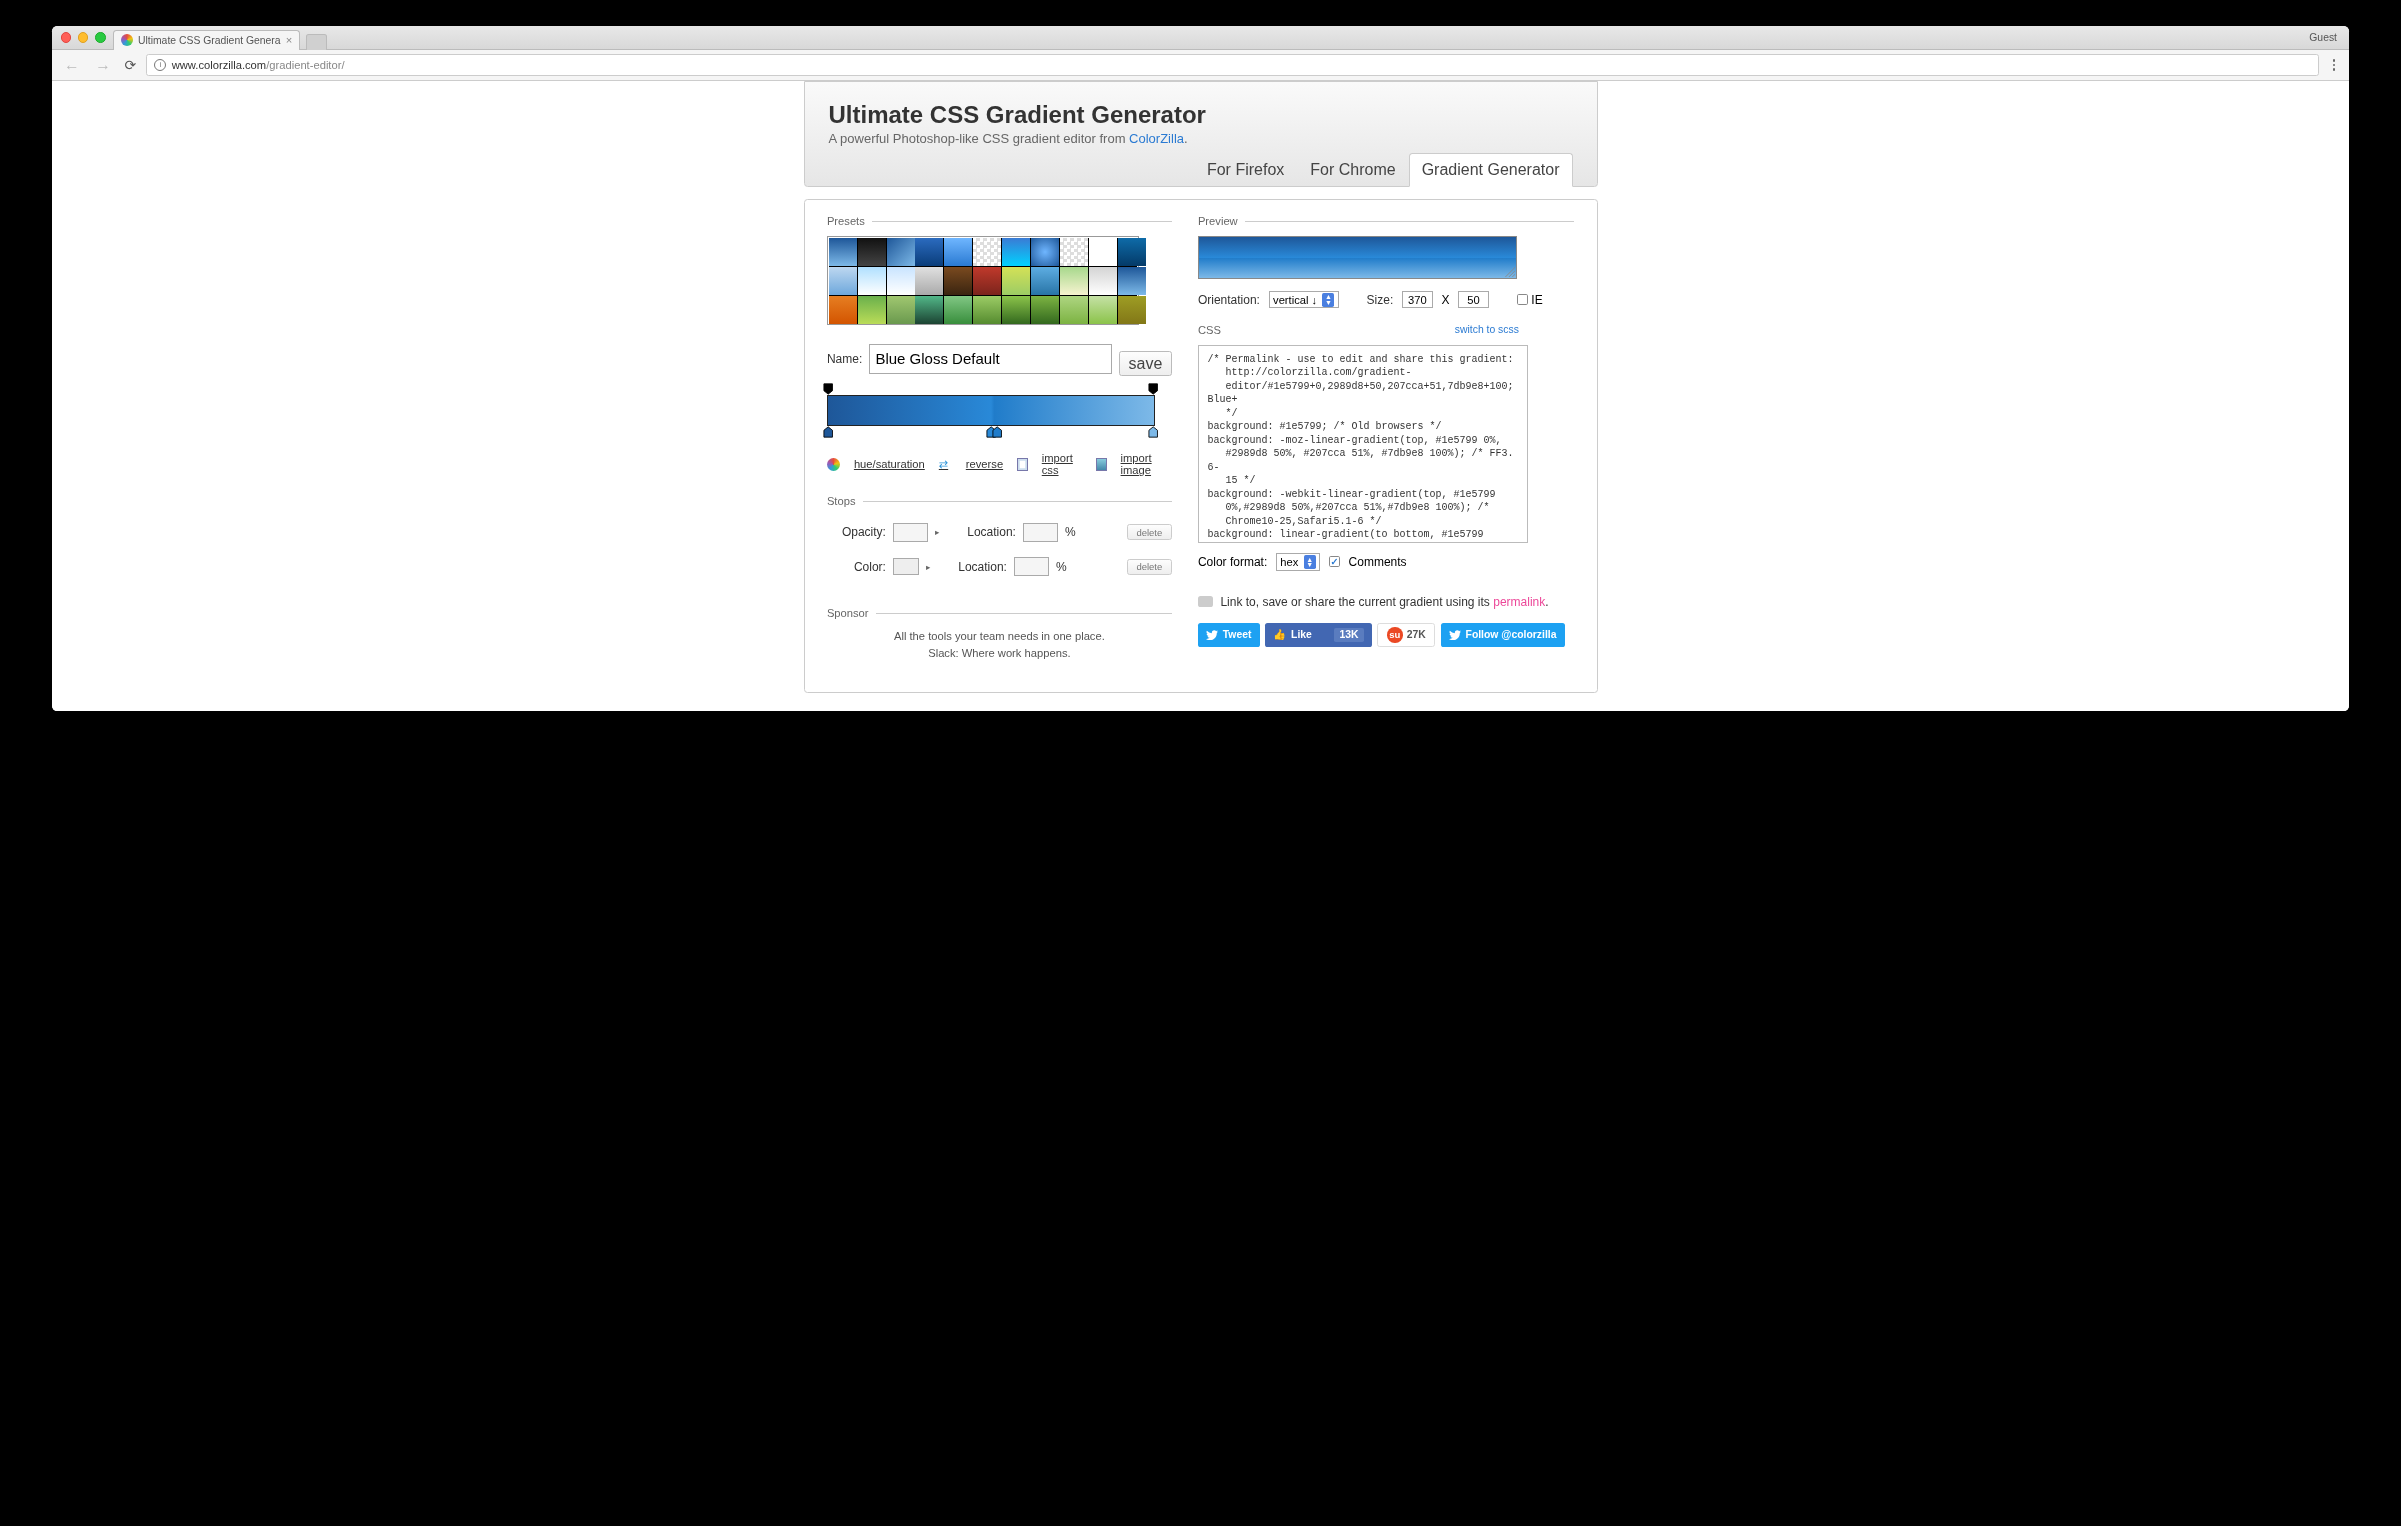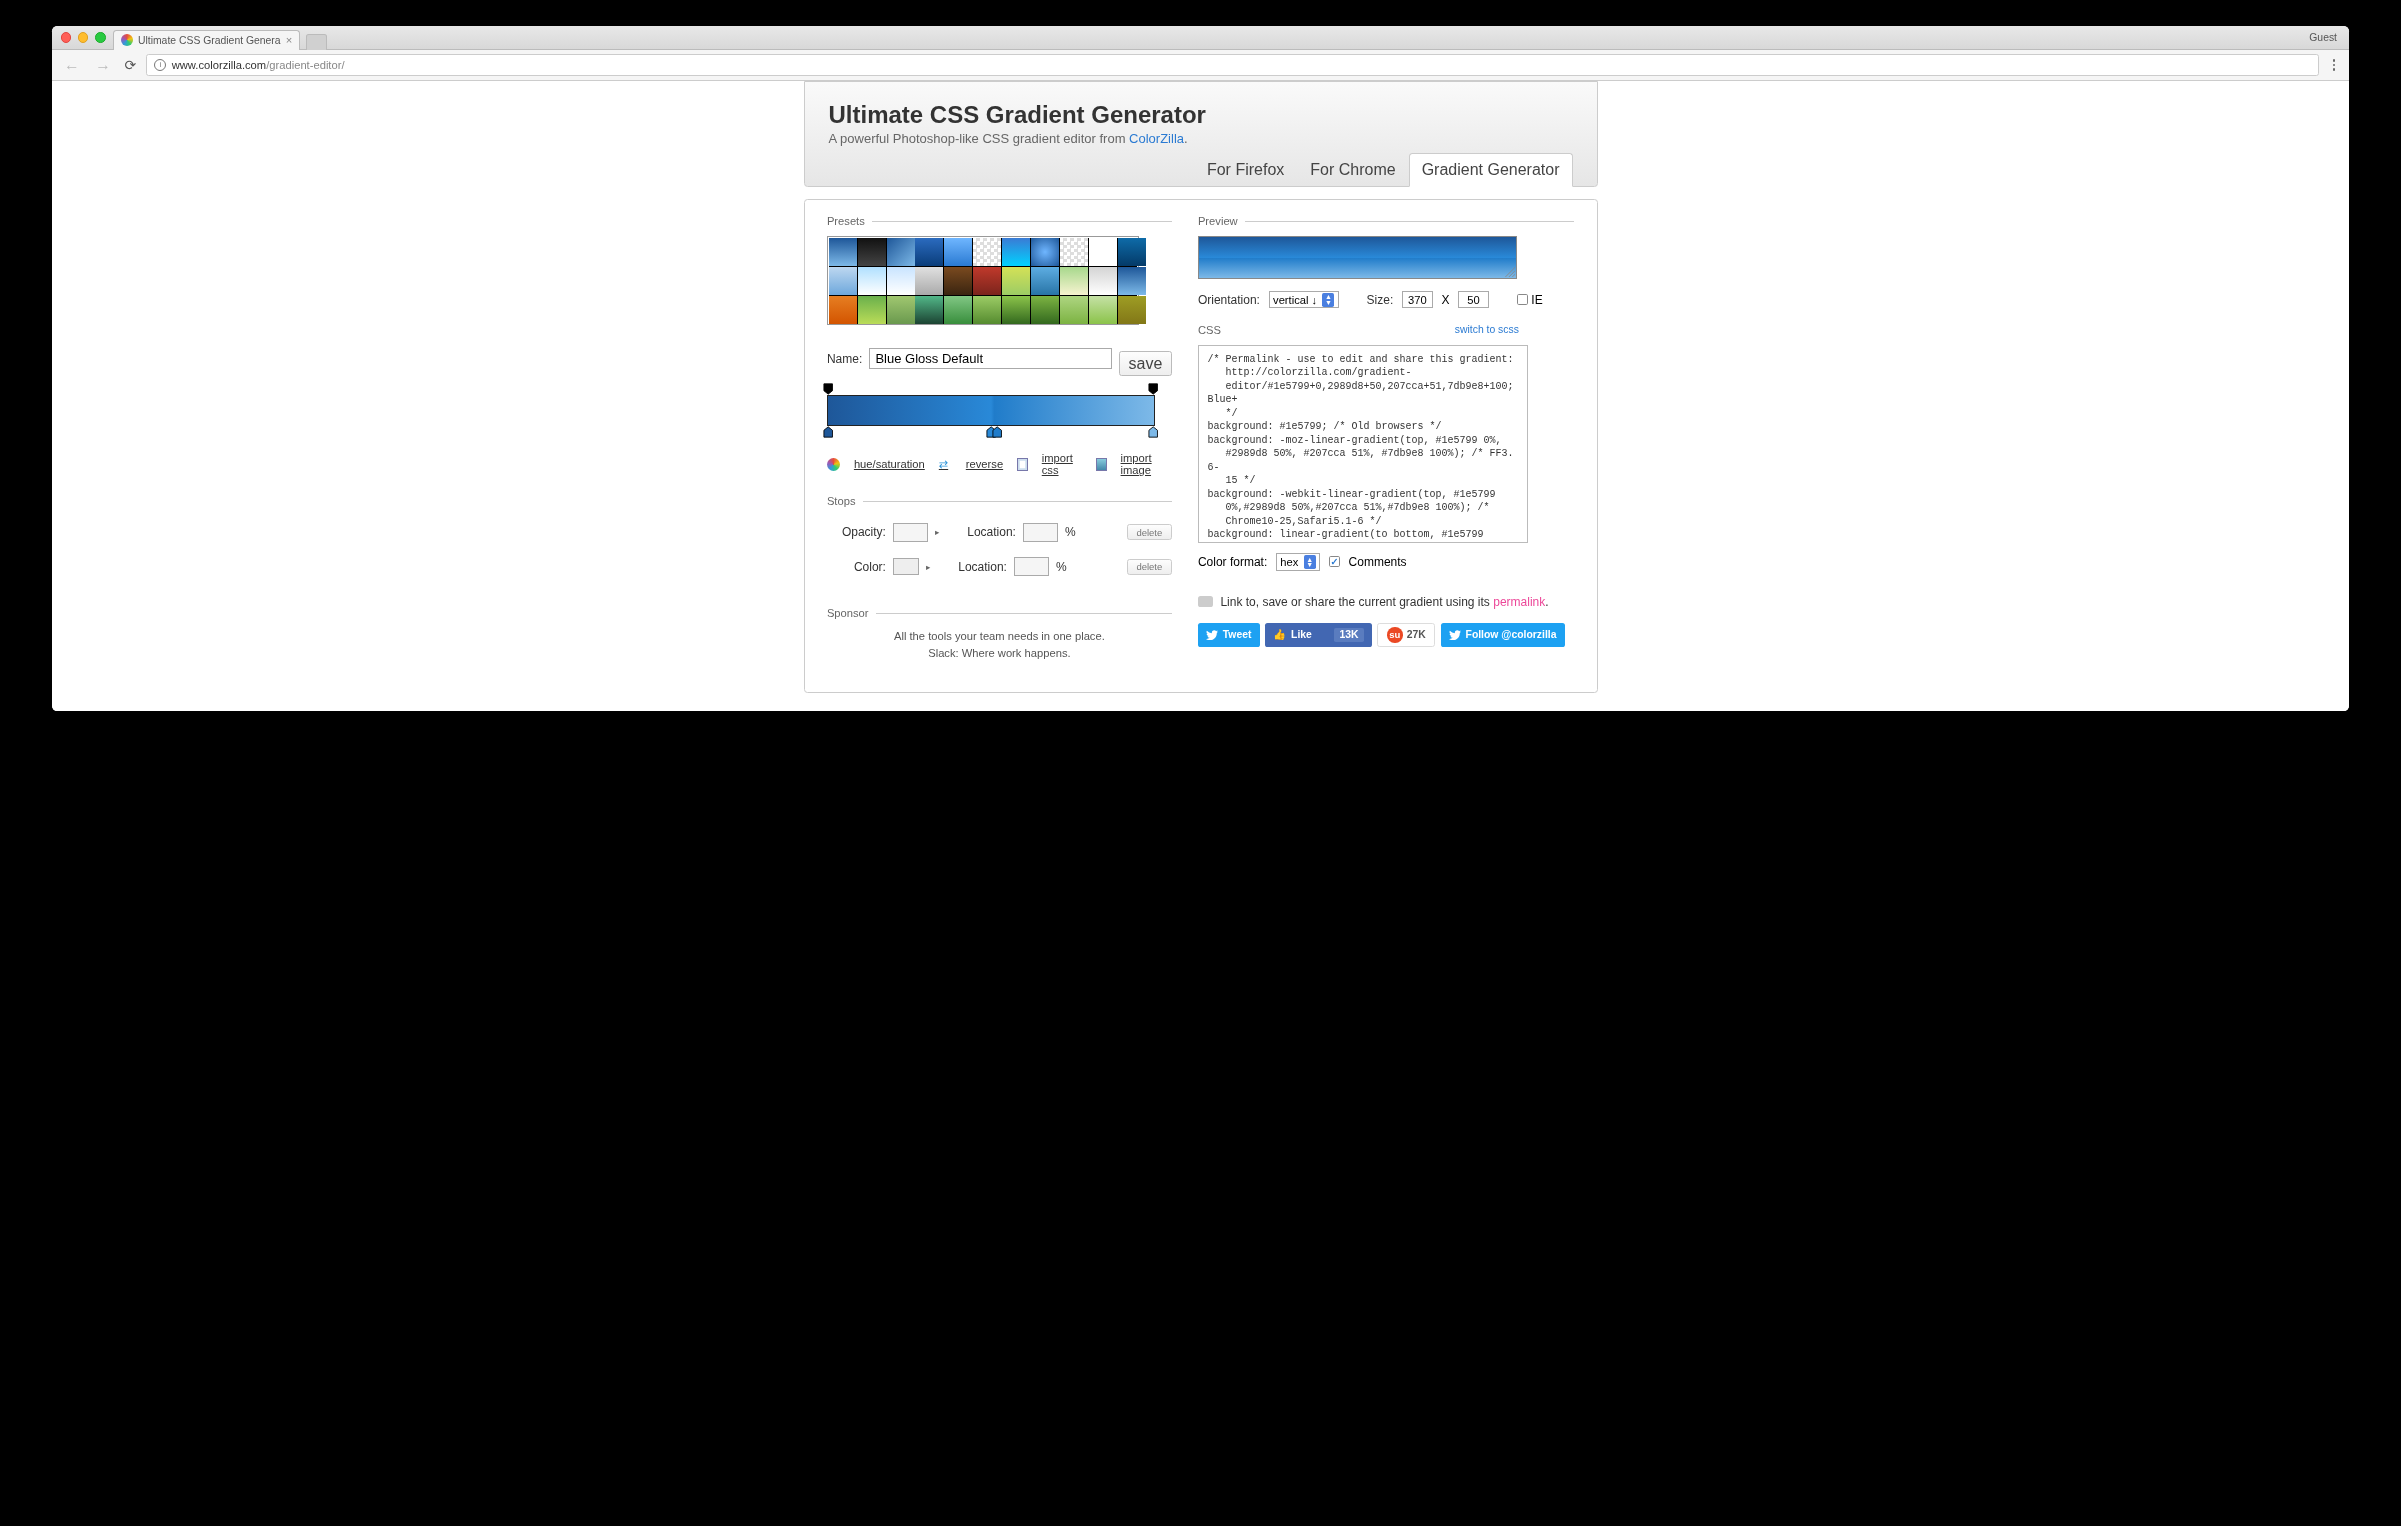--- a/index.html
+++ b/index.html
@@ -55,21 +55,21 @@
 .legend-link { font-size: 10.4px; color: #2a7ad2; text-decoration: none; }
 
 
 .presets-box { border: 0.9px solid #999; padding: 0.9px; width: 312px; background: #fff; }
 .presets-grid { display: grid; grid-template-columns: repeat(11, 28px); grid-auto-rows: 28px; gap: 0.9px; background: #000; }
 .preset { width: 28px; height: 28px; }
 
 
 .name-row { display: flex; align-items: center; gap: 7px; margin-top: 15.5px; }
 .name-label { font-size: 12px; color: #333; }
-.name-input { flex: 1; border: 0.9px solid #aaa; padding: 3.5px 5.2px; font-size: 13px; height: 21px; }
+.name-input { flex: 1; border: 0.9px solid #aaa; padding: 3.5px 5.2px; font-size: 15px; height: 30px; }
 .save-btn { border: 0.9px solid #bbb; background: linear-gradient(#fdfdfd,#eee); border-radius: 2.6px; font-size: 16px; padding: 2.6px 8.6px; color: #444; margin-top: 10px; }
 
 
 .grad-editor { margin-top: 19px; position: relative; width: 328px; }
 .grad-bar { height: 31px; border: 1.7px solid #222; background: linear-gradient(to right, #1e5799 0%, #2989d8 50%, #207cca 51%, #7db9e8 100%); }
 .stop-top, .stop-bot { position: absolute; width: 10.4px; height: 12px; }
 .stop-top { top: -12px; }
 .stop-bot { bottom: -12px; }
 .stop-top svg, .stop-bot svg { width: 10.4px; height: 12px; display: block; }
 

